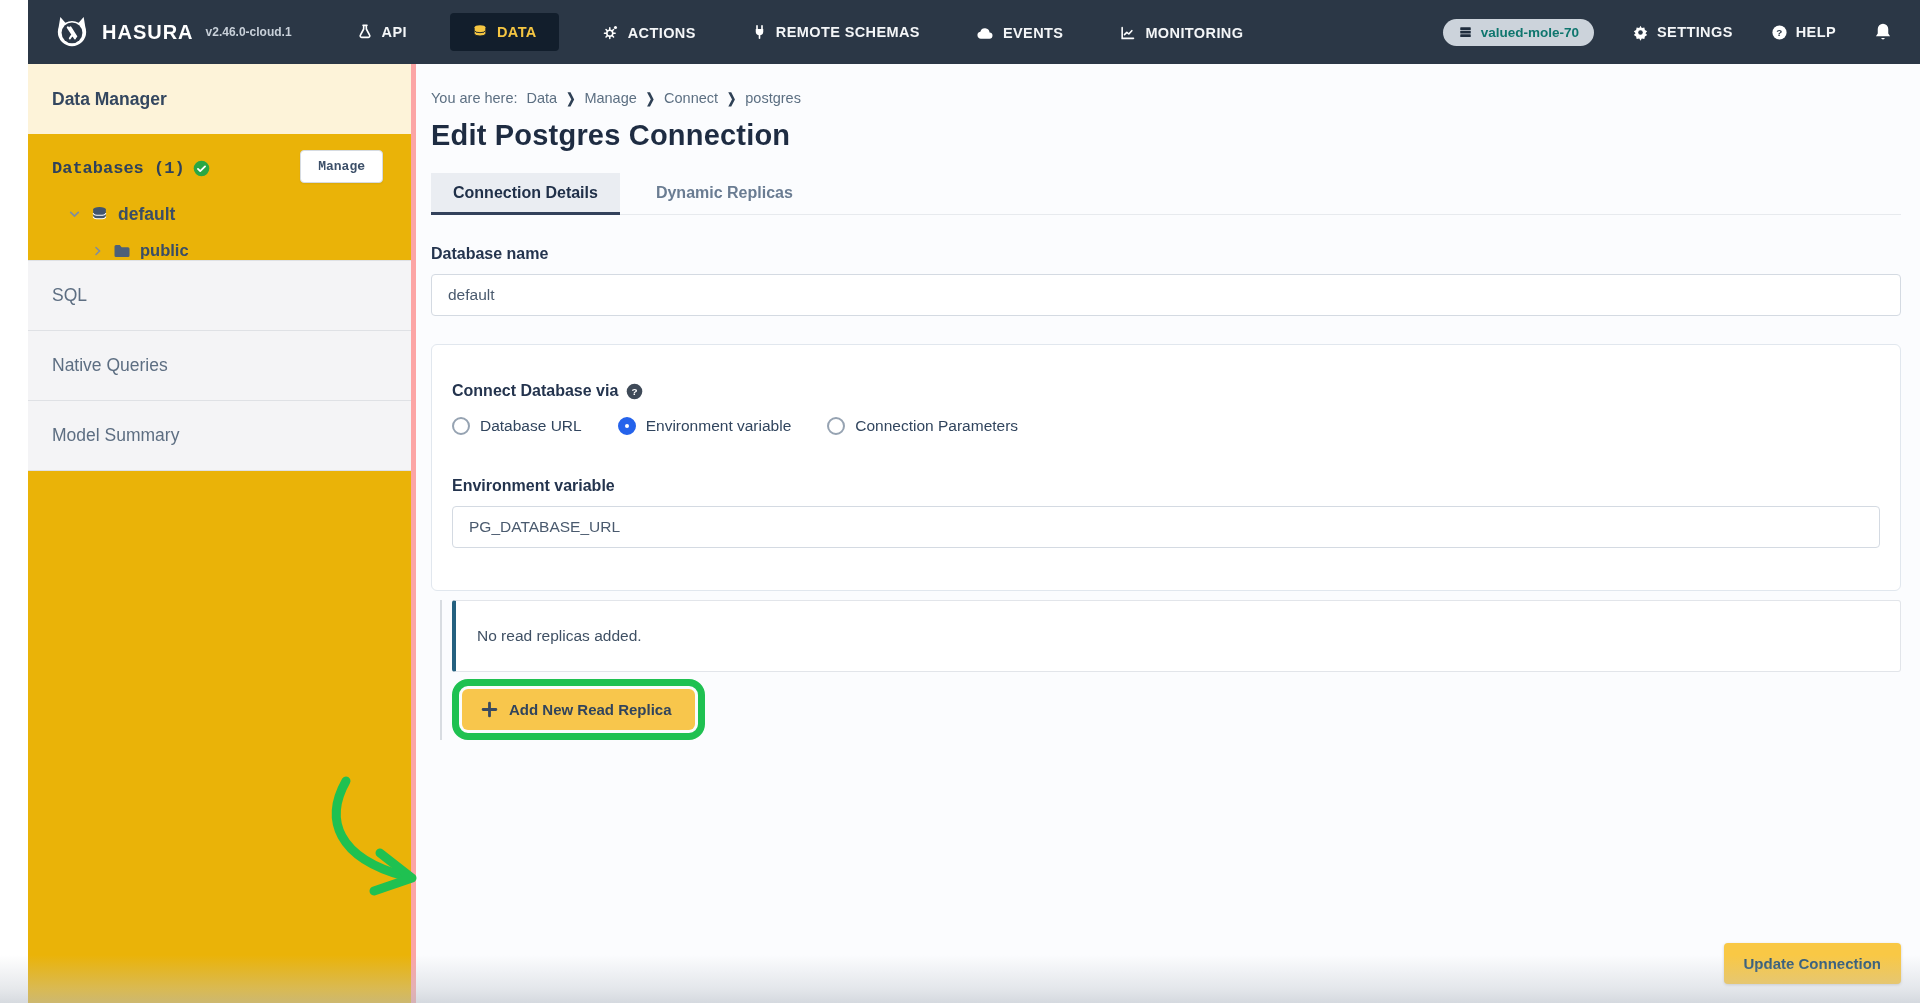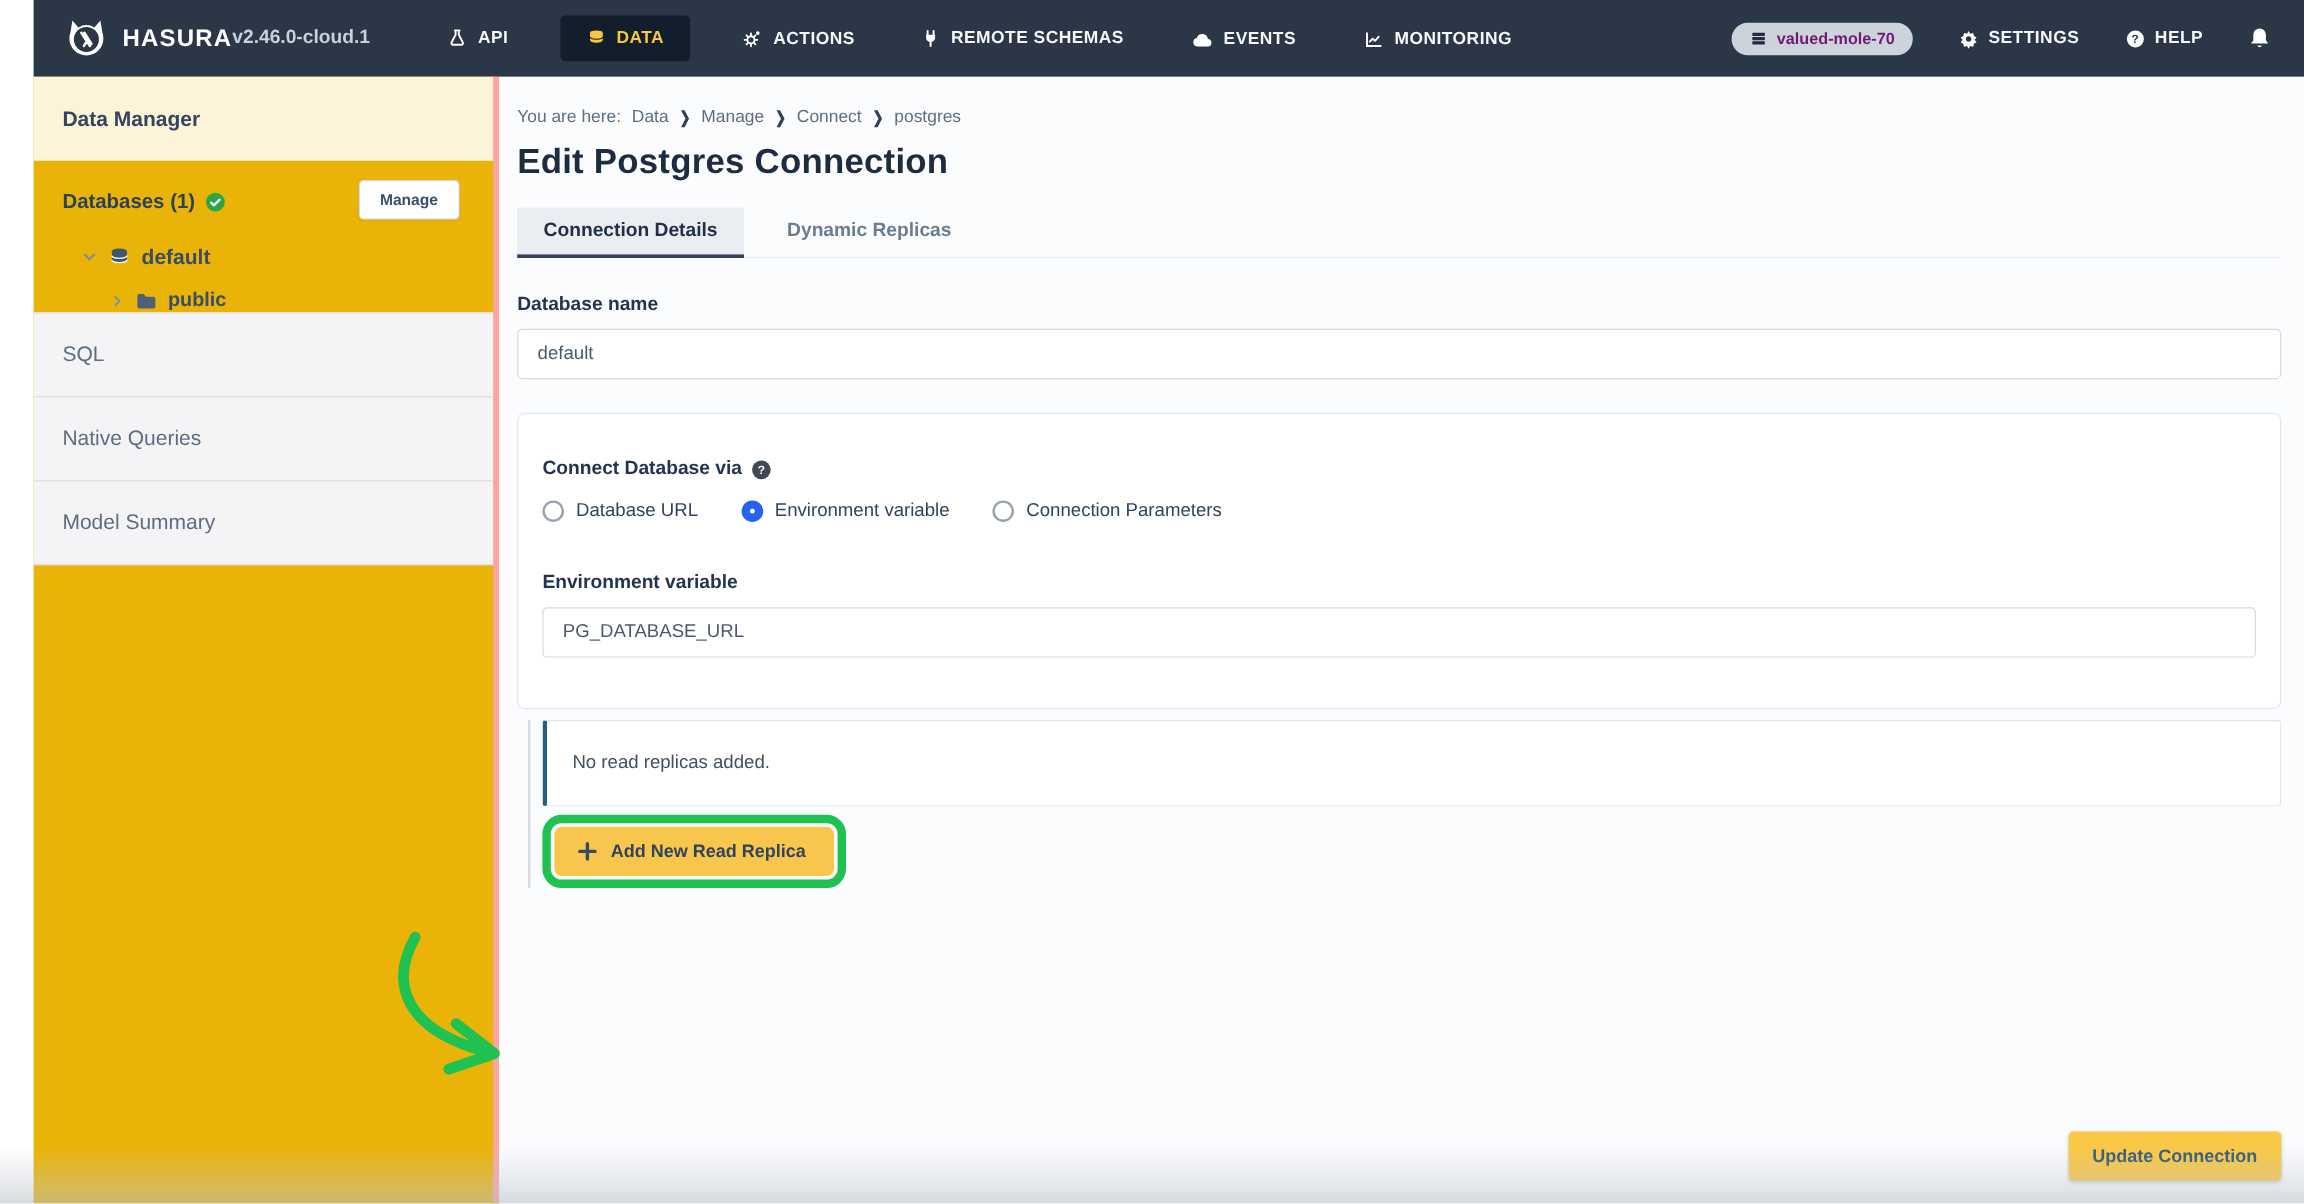--- a/index.html
+++ b/index.html
@@ -3,40 +3,40 @@
 <meta charset="utf-8">
 <style>
   * { margin:0; padding:0; box-sizing:border-box; }
   html,body { width:1920px; height:1003px; overflow:hidden; font-family:"Liberation Sans", sans-serif; background:#fff; }
   .page { position:relative; width:1920px; height:1003px; display:flex; flex-direction:column;padding-left:28px; }
 
   
   .navbar { height:64px; background:#2b3746; display:flex; align-items:center; flex:0 0 64px; color:#fff; }
   .brand { display:flex; align-items:center; margin-left:24px; cursor:pointer; }
   .brand-name { font-size:20px; font-weight:bold; letter-spacing:1px; margin-left:10px; color:#fff; }
-  .version { font-size:16px; color:#c8d0d9; font-weight:bold; }
+  .version { font-size:12px; color:#c8d0d9; margin-left:12px; font-weight:bold; }
   .nav-items { display:flex; align-items:flex-end; margin-left:52px; gap:30px; }
   .nav-item { display:flex; align-items:center; gap:9px; padding:10px 13px; border-radius:4px; cursor:pointer;
               font-size:14.5px; font-weight:bold; letter-spacing:.4px; color:#f4f6f8; white-space:nowrap; }
   .nav-item.active { background:#121e2c; color:#f5c642; padding:10px 22px; }
   .nav-item svg { display:block; }
   .nav-right { margin-left:auto; display:flex; align-items:center; gap:38px; margin-right:28px; }
-  .project-pill { display:flex; align-items:center; gap:8px; background:#ccd3db; color:#701a75; border-radius:14px;
+  .project-pill { display:flex; align-items:center; gap:8px; background:#ccd3db; color:#0f766e; border-radius:14px;
                   height:27px; padding:0 15px; font-size:13.5px; font-weight:bold; cursor:pointer; }
   .nav-link { display:flex; align-items:center; gap:8px; font-size:14.5px; font-weight:bold; letter-spacing:.4px; cursor:pointer; color:#f4f6f8; }
   .bell { cursor:pointer; display:flex; }
 
   
   .body-row { flex:1; display:flex; min-height:0; }
 
   
   .sidebar { width:388px; flex:0 0 388px; background:#eab308; border-right:5px solid #fca5a5; position:relative; }
   .sb-header { height:70px; background:#fdf3d9; display:flex; align-items:center; padding-left:24px;
                font-size:17.5px; font-weight:bold; color:#33465f; }
-  .sb-db-row { position:relative; margin-top:16px; padding-left:24px; height:36px; display:flex; align-items:center; gap:8px; }
+  .sb-db-row { position:relative; margin-top:16px; padding-left:24px; height:36px; display:flex; align-items:center; gap:8px;font-family:Liberation Mono, monospace; }
   .sb-db-label { font-size:17px; font-weight:bold; color:#2e415c; }
   .manage-btn { position:absolute; right:28px; top:0; background:#fff; border:1px solid #d6dbe1; border-radius:4px;
                 padding:8px 17px; font-size:13px; font-weight:bold; color:#3c4f68; cursor:pointer;
                 box-shadow:0 1px 2px rgba(0,0,0,.06); font-family:inherit; }
   .tree-row { display:flex; align-items:center; gap:9px; cursor:pointer; }
   .tree-row.lvl1 { margin:18px 0 0 40px; font-size:17.5px; font-weight:bold; color:#3a4d66; }
   .tree-row.lvl2 { margin:16px 0 0 64px; font-size:16.5px; font-weight:bold; color:#3a4d66; }
   .sb-sections { border-top:1px solid #dfe1e5; }
   .sb-section { height:70px; background:#f4f4f6; border-bottom:1px solid #dfe1e5; display:flex; align-items:center;
                 padding-left:24px; font-size:17.5px; color:#5d6e82; cursor:pointer; }

